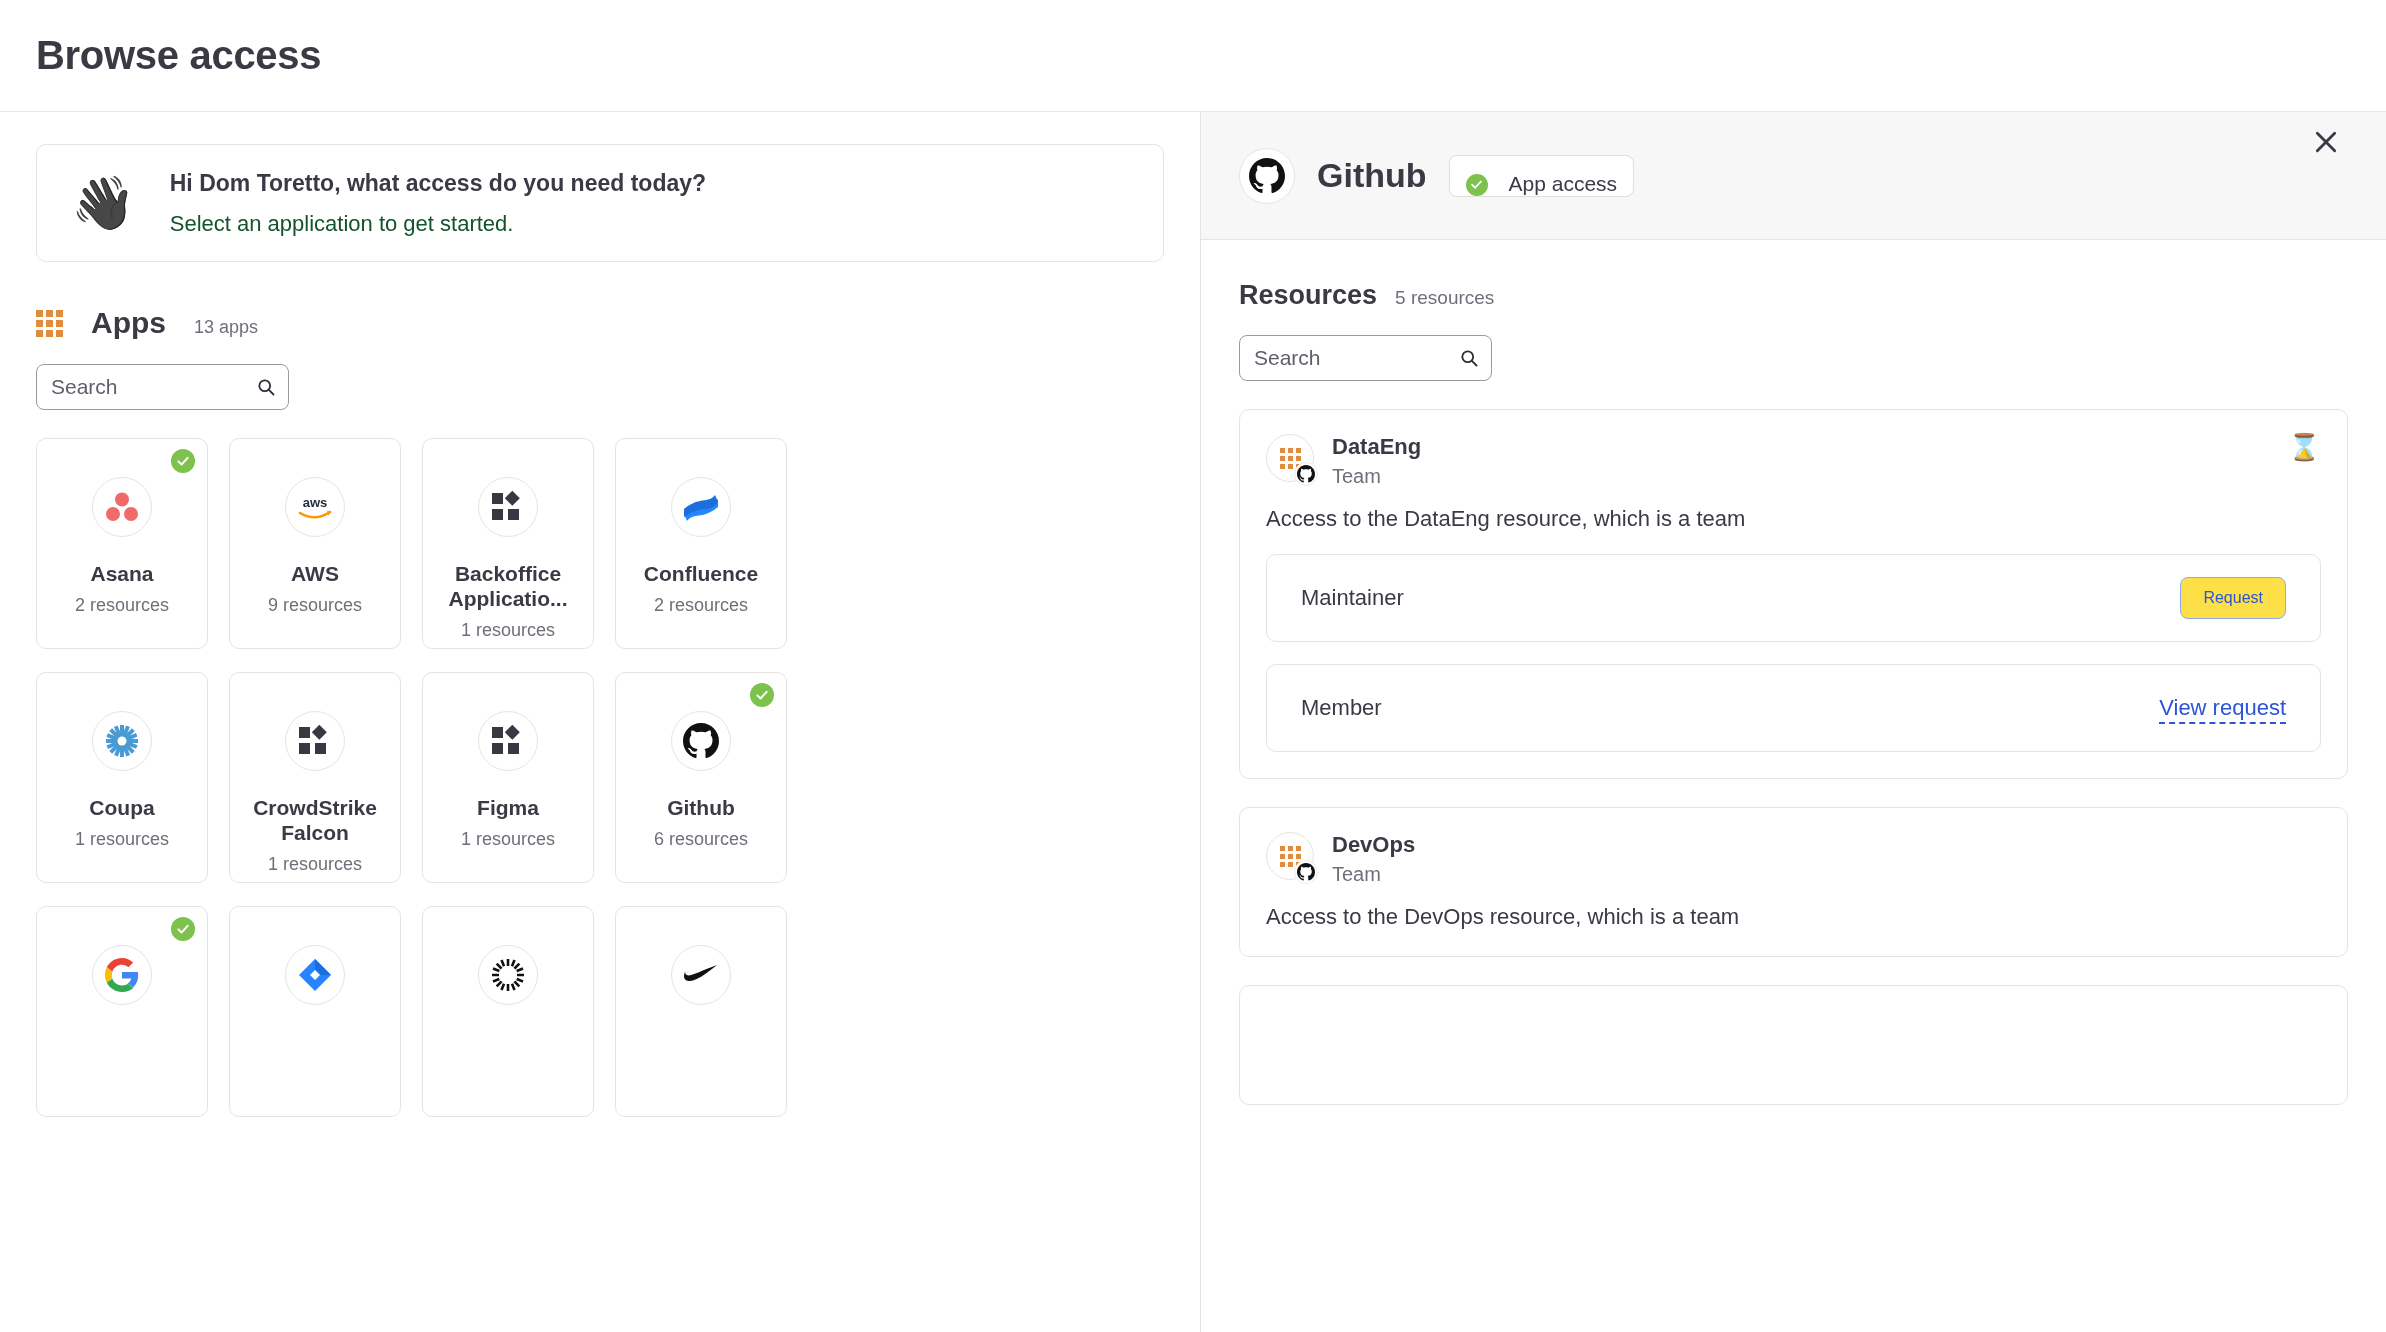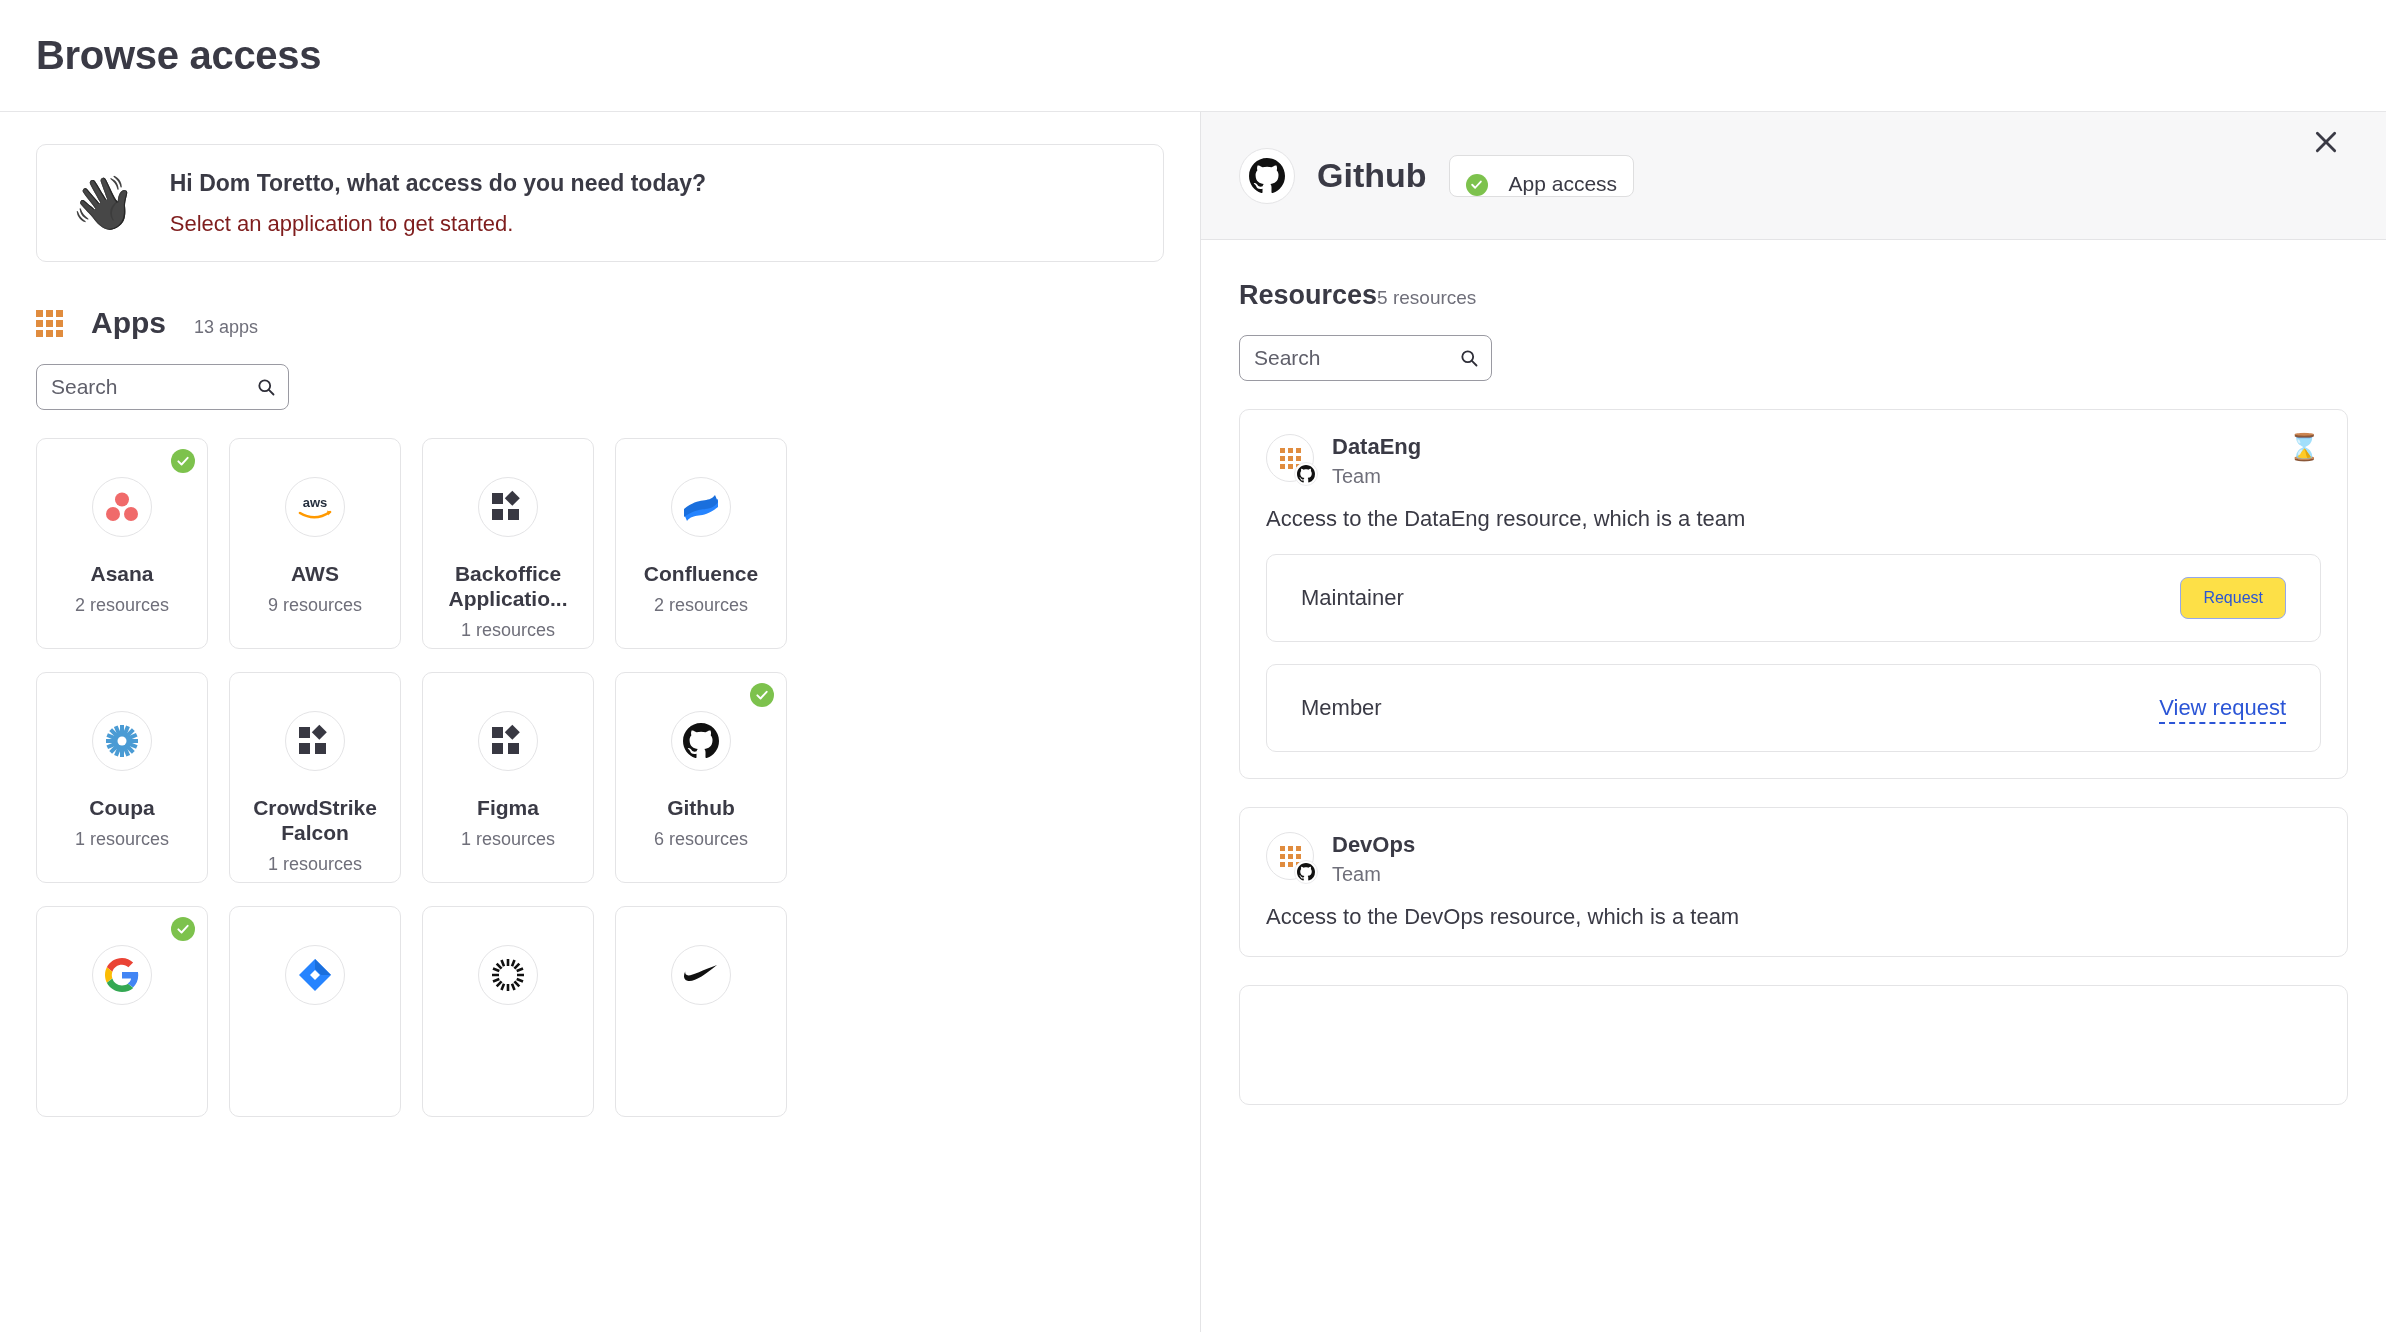--- a/index.html
+++ b/index.html
@@ -39,21 +39,21 @@
     border-radius: 10px;
     height: 118px;
     display: flex; align-items: center;
     padding: 0 34px;
     gap: 34px;
     width: 1128px;
   }
   .wave-icon { font-size: 52px; line-height: 1; filter: grayscale(1) brightness(.35); }
   .greet-text-wrap { display: flex; flex-direction: column; gap: 14px; justify-content: flex-end; }
   .greet-title { font-size: 23px; font-weight: 700; color: #3a3a45; }
-  .greet-sub { font-size: 22px; color: #7f1d1d; }
+  .greet-sub { font-size: 22px; color: #14532d; }
 
   .apps-head {
     display: flex; align-items: baseline; gap: 28px;
     margin-top: 44px;
   }
   .grid-glyph {
     display: grid; grid-template-columns: repeat(3, 7px);
     grid-template-rows: repeat(3, 7px); gap: 3px;
     align-self: center;
   }
@@ -149,21 +149,21 @@
     padding: 0 16px;
   }
   .chip-check {
     width: 22px; height: 22px; border-radius: 50%; background: #7dc24d;
     display: flex; align-items: center; justify-content: center;
   }
   .chip-check svg { width: 13px; height: 13px; }
   .chip-label { font-size: 21px; color: #3a3a45; }
 
   .panel-body { padding: 40px 38px 0 38px; }
-  .res-head { display: flex; align-items: baseline; }
+  .res-head { display: flex; align-items: baseline; gap: 18px; }
   .res-title { font-size: 27px; font-weight: 700; color: #3a3a45; }
   .res-count { font-size: 19px; color: #6f6f7a; }
 
   .res-search {
     margin-top: 24px;
     width: 253px; height: 46px;
     border: 1px solid #9a9aa2; border-radius: 8px;
     display: flex; align-items: center; padding: 0 12px 0 14px;
   }
   .res-search .ph { flex: 1; font-size: 21px; color: #5f5f6a; }

